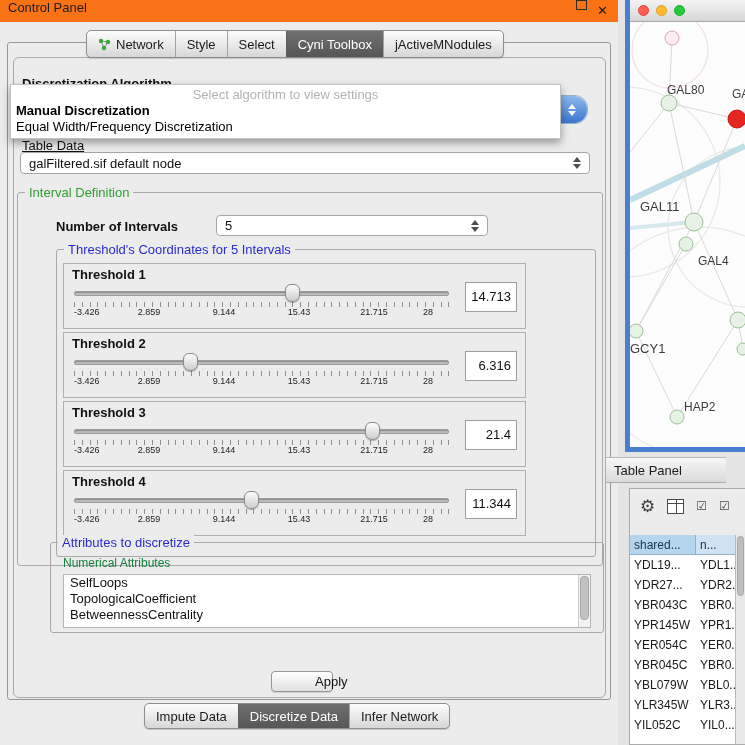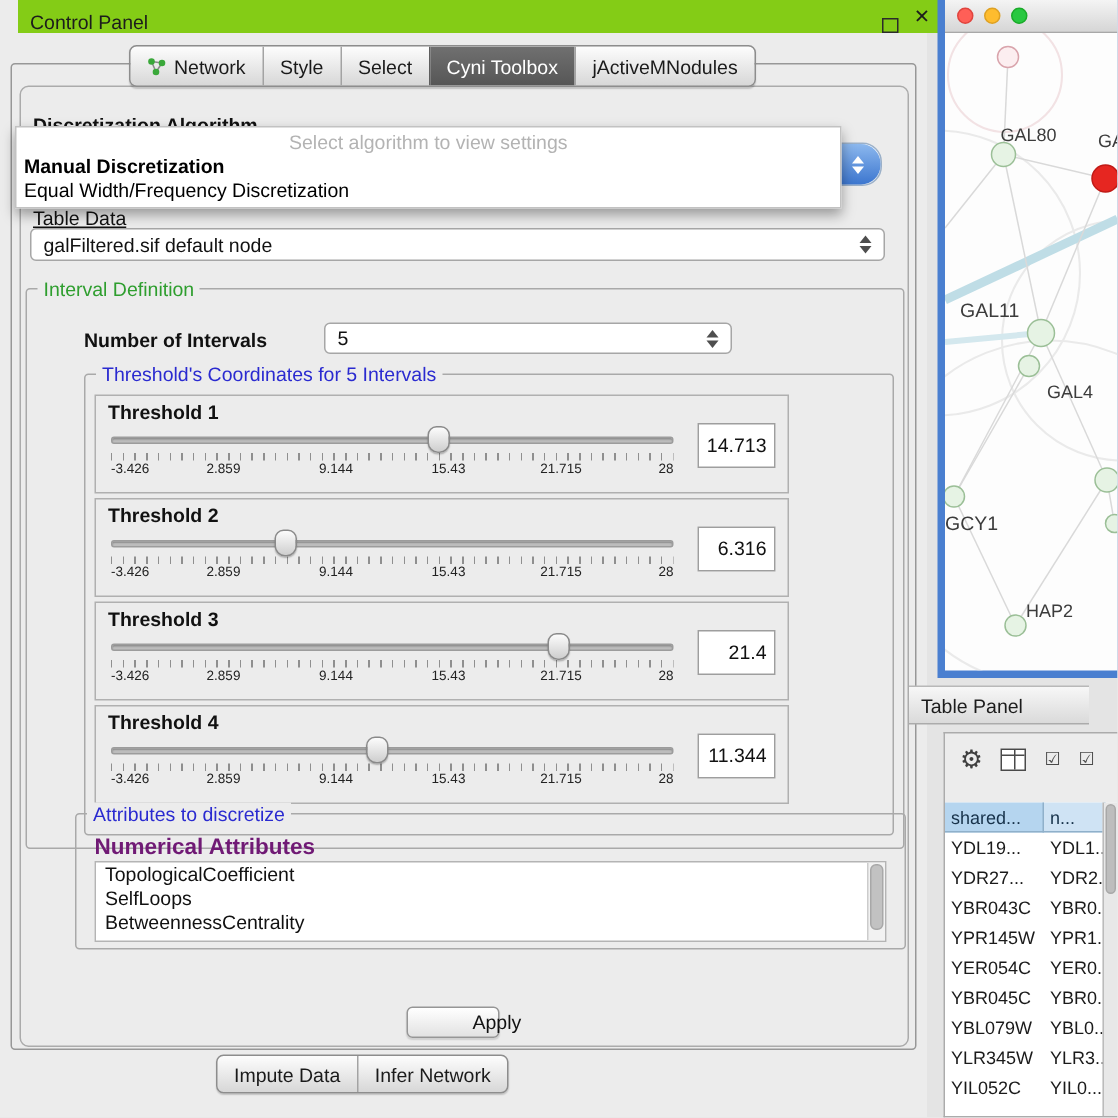--- a/index.html
+++ b/index.html
@@ -6,21 +6,21 @@
   body{
     width:745px;height:745px;overflow:hidden;position:relative;
     background:#e4e4e4;
     font-family:"Liberation Sans","DejaVu Sans",sans-serif;
     -webkit-font-smoothing:antialiased;
   }
   .abs{position:absolute;}
 
   
   .cp-window{left:0;top:0;width:618px;height:745px;background:#ececec;}
-  .cp-titlebar{left:12px;top:0;width:618px;height:22px;display:flex;align-items:flex-end;background:#84cc16;}
+  .cp-titlebar{left:0;top:0;width:618px;height:22px;display:flex;align-items:flex-start;background:#f97316;}
   .cp-title{font-size:13px;color:#1c1c1c;padding-left:8px;}
   .cp-spacer{flex:1;}
   .win-restore{width:9px;height:8px;border:1px solid #2b2b2b;margin-right:10px;}
   .win-close{font-size:13px;font-weight:bold;color:#1c1c1c;margin-right:10px;line-height:22px;}
 
   .main-panel{left:7px;top:42px;width:602px;height:656px;border:1px solid #979797;border-radius:3px;background:#ececec;}
   .inner-panel{left:13px;top:57px;width:591px;height:639px;border:1px solid #ababab;border-radius:6px;background:#ececec;}
 
   
   .seg{display:flex;border:1px solid #8d8d8d;border-radius:5px;overflow:hidden;
@@ -81,26 +81,26 @@
             border:1px solid #8a8a8a;border-radius:6px 6px 7px 7px;box-shadow:0 1px 1px rgba(0,0,0,.25);}
   .ticks{height:5px;margin:1px 2px 0 2px;
          background:repeating-linear-gradient(to right,#8f8f8f 0 1px,transparent 1px 7.8px);}
   .tick-labels{position:relative;height:11px;margin:0 2px;font-size:9px;color:#222;text-align:center;}
   .tick-labels span{position:absolute;top:0;white-space:nowrap;}
   .tick-labels span:nth-child(1){left:0;}
   .tick-labels span:nth-child(2){left:20%;transform:translateX(-50%);}
   .tick-labels span:nth-child(3){left:40%;transform:translateX(-50%);}
   .tick-labels span:nth-child(4){left:60%;transform:translateX(-50%);}
   .tick-labels span:nth-child(5){left:80%;transform:translateX(-50%);}
-  .tick-labels span:nth-child(6){right:0;}
+  .tick-labels span:nth-child(6){right:16px;}
   .value-box{width:52px;height:30px;background:#fff;border:1px solid #9e9e9e;align-self:center;
              font-size:13px;line-height:28px;text-align:right;padding-right:5px;box-sizing:border-box;color:#111;}
 
   .attr-group{left:50px;top:542px;width:552px;height:89px;}
-  .attr-title{left:12px;top:13px;font-size:15px;font-weight:bold;color:#701a75;}
+  .attr-title{left:12px;top:13px;font-size:12px;font-weight:normal;color:#15803d;}
   .attr-list{left:12px;top:31px;width:528px;height:54px;background:#fff;border:1px solid #b4b4b4;
              overflow:hidden;box-sizing:border-box;}
   .attr-item{font-size:13px;line-height:16px;padding-left:6px;color:#111;white-space:nowrap;}
   .attr-scroll{position:absolute;right:0;top:0;bottom:0;width:11px;background:#f2f2f2;border-left:1px solid #ccc;}
   .attr-scroll .sb-thumb{position:absolute;top:1px;left:1px;right:1px;height:44px;background:#c2c2c2;
              border:1px solid #a8a8a8;border-radius:4px;box-sizing:border-box;}
 
   .apply-btn{left:271px;top:671px;width:62px;height:21px;border:1px solid #969696;border-radius:4px;
              background:linear-gradient(#ffffff,#e2e2e2);font-size:13px;color:#111;text-align:center;
              line-height:19px;box-shadow:0 1px 1px rgba(0,0,0,.12);box-sizing:border-box;padding-left:43px;}
@@ -310,34 +310,37 @@
         </div>
         <div class="value-box">11.344</div>
       </div>
     </div>
   </div>
 
   <div class="abs groupbox attr-group">
     <span class="legend blue">Attributes to discretize</span>
     <div class="abs attr-title">Numerical Attributes</div>
     <div class="abs attr-list">
+      <div class="attr-item">SelfLoops</div>
       <div class="attr-item">TopologicalCoefficient</div>
-      <div class="attr-item">SelfLoops</div>
       <div class="attr-item">BetweennessCentrality</div>
       <div class="attr-scroll">
         <div class="sb-thumb"></div>
       </div>
     </div>
   </div>
 
   <div class="abs apply-btn">Apply</div>
 
   <div class="abs seg bottom-tabs">
     <div class="segment">
       <span>Impute Data</span>
+    </div>
+    <div class="segment selected">
+      <span>Discretize Data</span>
     </div>
     <div class="segment">
       <span>Infer Network</span>
     </div>
   </div>
 </div>
 
 <div class="abs net-window">
   <div class="net-inner">
     <div class="net-titlebar">

